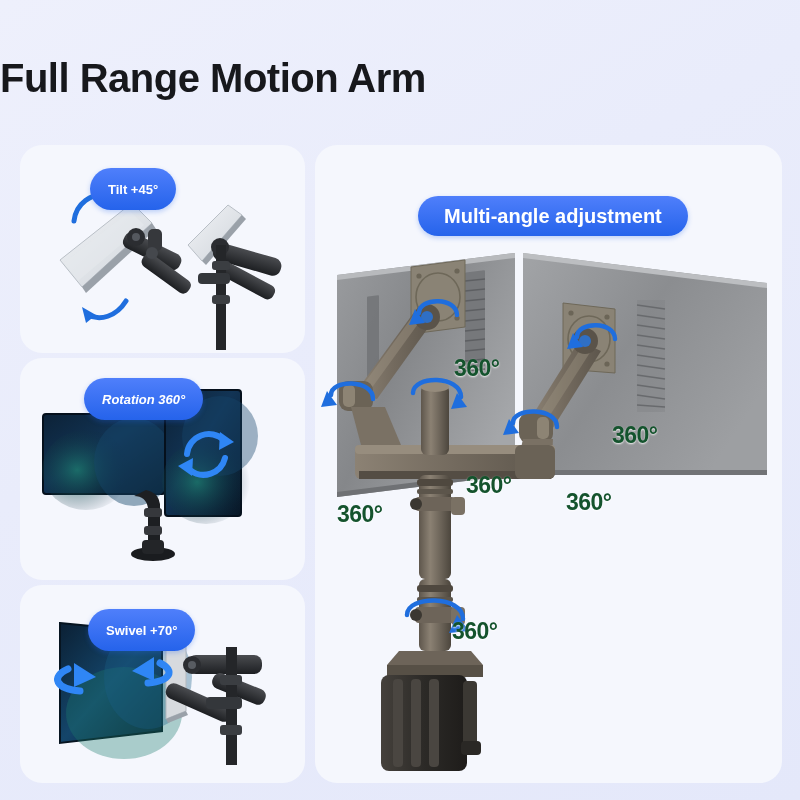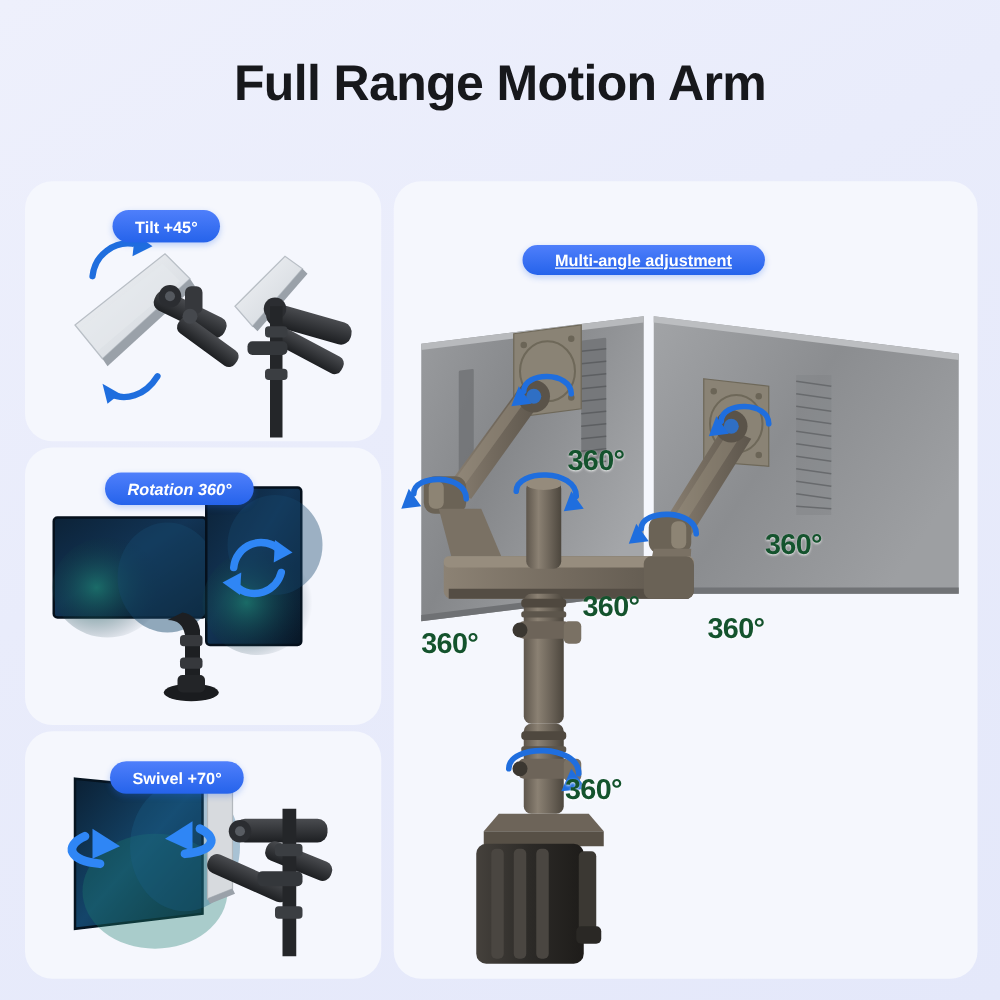--- a/index.html
+++ b/index.html
@@ -5,22 +5,22 @@
   * { margin:0; padding:0; box-sizing:border-box; }
   html,body { width:800px; height:800px; }
   body {
     font-family:"Liberation Sans", sans-serif;
     background:linear-gradient(150deg,#eef0fc 0%,#e9ecfb 40%,#e4e8fa 100%);
     position:relative; overflow:hidden;
   }
 
   
   .page-title{
-    position:absolute; top:45px; left:0; width:800px;
-    text-align:center; font-size:40px; font-weight:bold;
+    position:absolute; top:56px; left:0; width:800px;
+    text-align:left; font-size:40px; font-weight:bold;
     letter-spacing:-0.5px; color:#17181c;
   }
 
   
   .card{
     position:absolute; background:#f5f7fd; border-radius:22px;
     overflow:hidden;
   }
   .card-left-1{ left:20px; top:145px; width:285px; height:208px; }
   .card-left-2{ left:20px; top:358px; width:285px; height:222px; }
@@ -28,22 +28,22 @@
   .card-right { left:315px; top:145px; width:467px; height:638px; }
 
   
   .pill{
     position:absolute; display:flex; align-items:center; justify-content:center;
     background:linear-gradient(180deg,#4f7ffb 0%,#2563eb 100%);
     color:#fff; font-weight:bold; border-radius:999px;
     box-shadow:0 2px 5px rgba(37,99,235,.28);
     white-space:nowrap;
   }
-  .pill-sm{ height:26px; font-size:13px; padding:0 18px; }
-  .pill-lg{ height:24px; font-size:13px; padding:0 26px;text-decoration:underline; }
+  .pill-sm{ height:42px; font-size:13px; padding:0 18px; }
+  .pill-lg{ height:40px; font-size:20px; padding:0 26px; }
 
   .pill-tilt    { left:90px;  top:168px; }
   .pill-rot     { left:84px;  top:378px;font-style:italic; }
   .pill-swv     { left:88px;  top:609px; }
   .pill-multi   { left:418px; top:196px; }
 
   
   .scene{ position:absolute; inset:0; }
 
   

